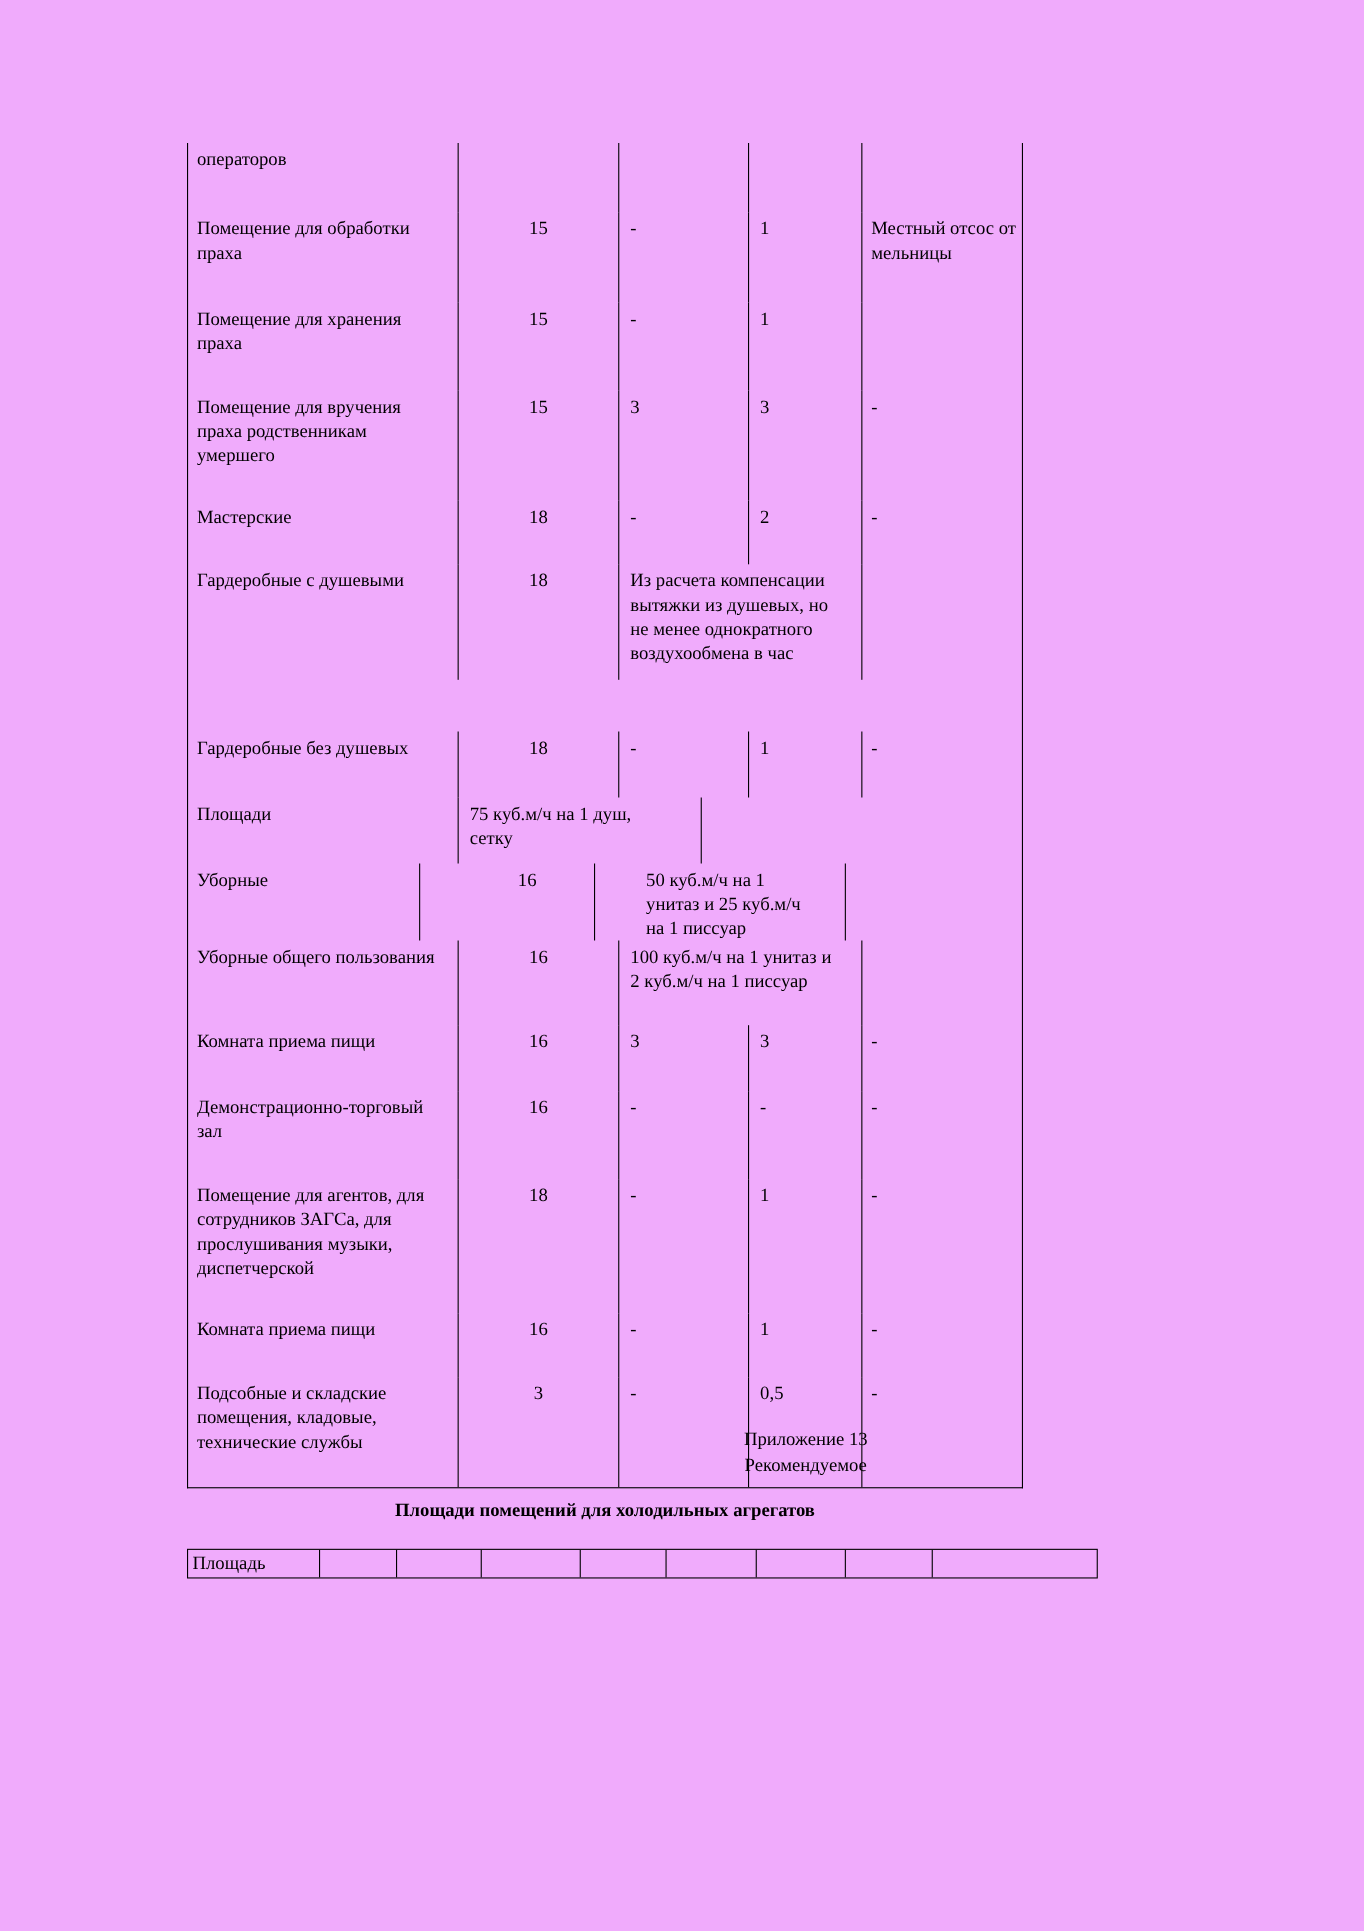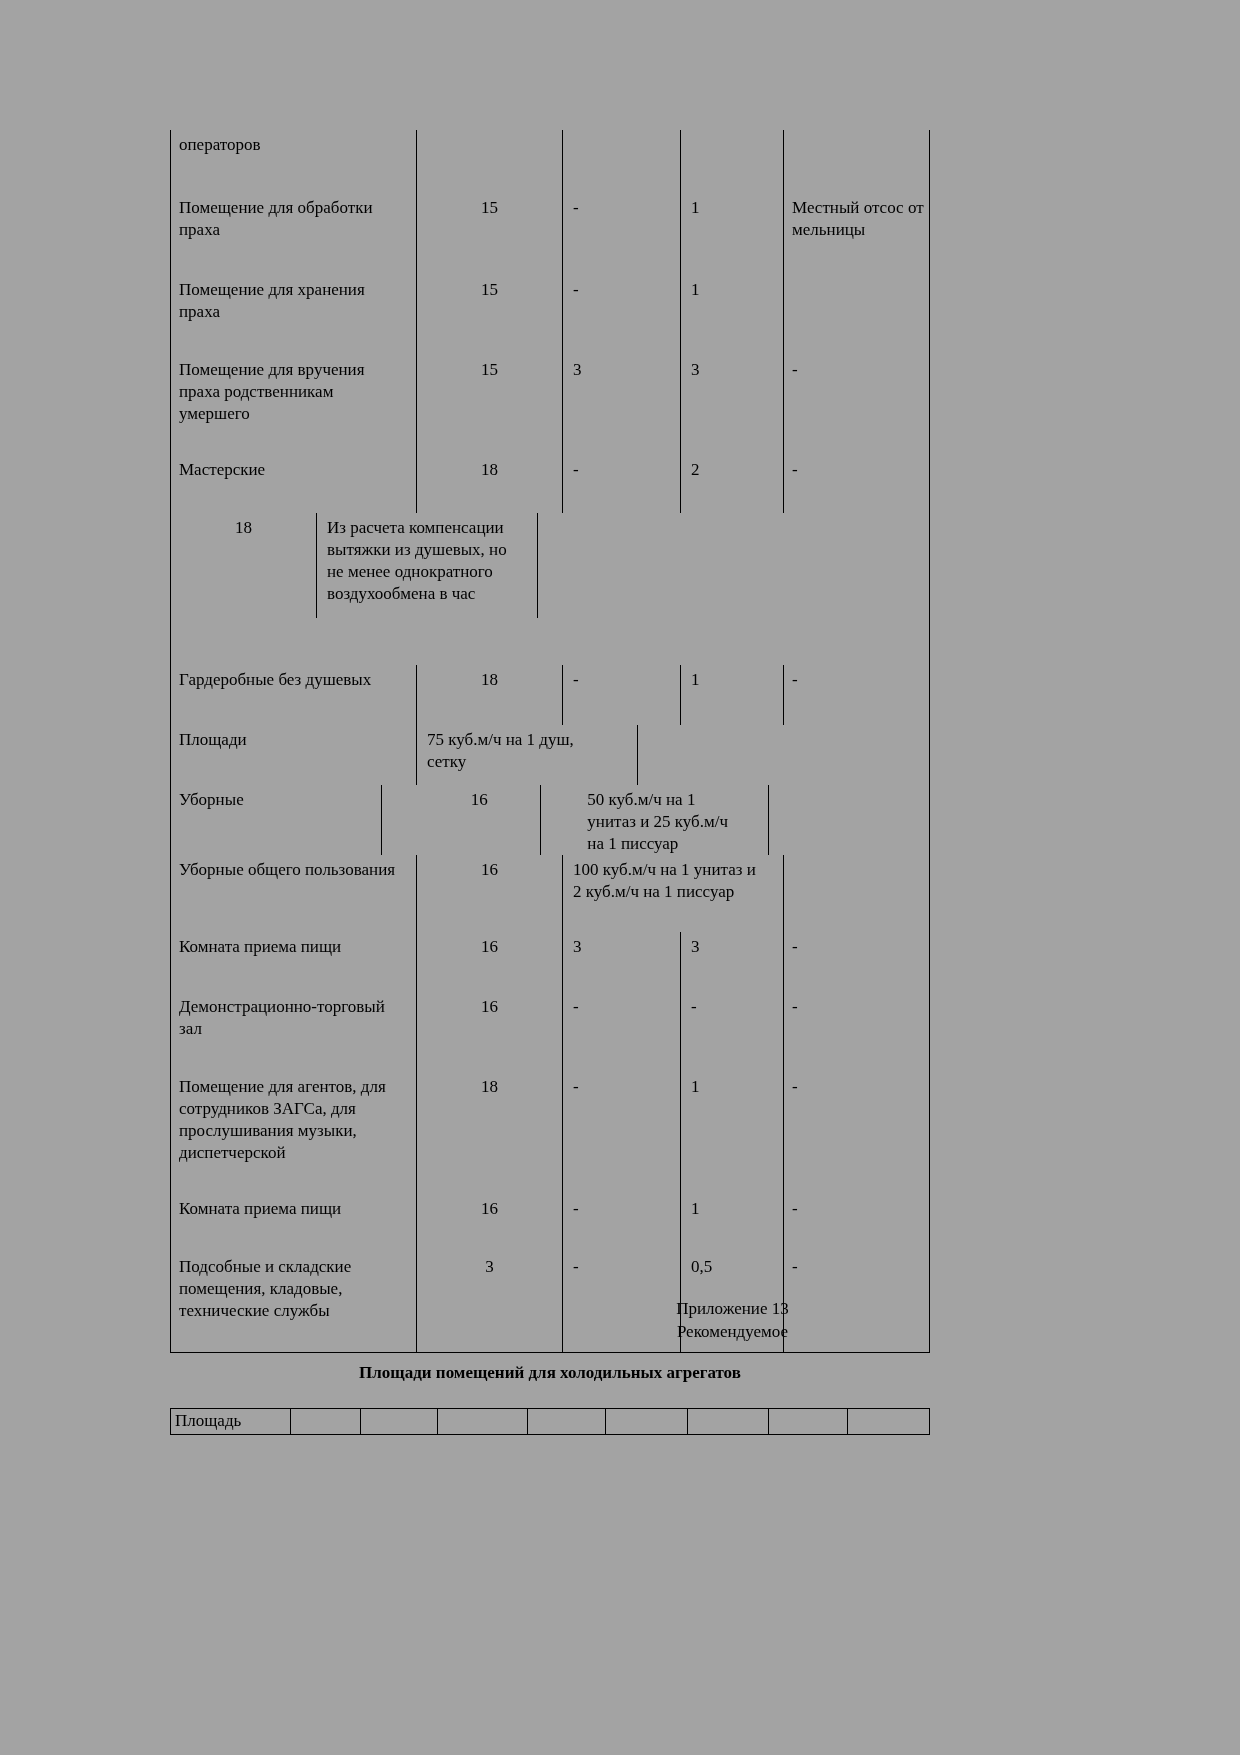--- a/index.html
+++ b/index.html
@@ -2,21 +2,21 @@
 <html><head>
 <meta charset="utf-8">
 <style>
   * { margin:0; padding:0; box-sizing:border-box; }
   html, body { background:#ffffff; }
   body {
     width:1240px; height:1755px; position:relative;
     font-family:"Liberation Serif","DejaVu Serif",serif;
     color:#000000;
   }
-  .page { position:absolute; inset:0; background:#a3a3a3; overflow:hidden;font-family:Liberation Serif, serif; }
+  .page { position:absolute; inset:0; background:#f0abfc; overflow:hidden;font-family:Liberation Serif, serif; }
 
   
   .vent-table {
     position:absolute; left:170px; top:130px; width:760px;
     border-left:1px solid #000; border-right:1px solid #000; border-bottom:1px solid #000;
   }
   .tr { display:flex; align-items:stretch; }
   .td { font-size:17px; line-height:22px; padding-top:4px; }
   .c1 { width:246px; border-right:1px solid #000; padding-left:8px; padding-right:16px; }
   .c2 { width:146px; border-right:1px solid #000; text-align:center; }
@@ -47,21 +47,21 @@
     text-align:center; font-size:17px; line-height:23px;
   }
 
   .section-title {
     position:absolute; left:170px; top:1363px; width:760px;
     text-align:center; font-weight:bold; font-size:17px;
   }
 
   
   .areas-table {
-    position:absolute; left:170px; top:1408px; width:760px; height:27px;
+    position:absolute; left:170px; top:1408px; width:828px; height:27px;
     border:1px solid #000; display:flex;
   }
   .td2 { border-right:1px solid #000; font-size:17px; line-height:21px; padding:1px 0 0 4px; overflow:hidden; }
   .td2:last-child { border-right:none; }
   .w0 { width:120px; }
   .w1 { width:70px; }
   .w2 { width:77px; }
   .w3 { width:90px; }
   .w4 { width:78px; }
   .w5 { width:82px; }
@@ -104,20 +104,21 @@
         <div class="td c5">-</div>
       </div>
       <div class="tr r5">
         <div class="td c1">Мастерские</div>
         <div class="td c2">18</div>
         <div class="td c3">-</div>
         <div class="td c4">2</div>
         <div class="td c5">-</div>
       </div>
       <div class="tr r6">
+        <div class="td c1">Гардеробные с душевыми</div>
         <div class="td c2">18</div>
         <div class="td cspan">Из расчета компенсации вытяжки из душевых, но не менее однократного воздухообмена в час</div>
         <div class="td c5"></div>
       </div>
       <div class="tr r7">
         <div class="td c1">Гардеробные без душевых</div>
         <div class="td c2">18</div>
         <div class="td c3">-</div>
         <div class="td c4">1</div>
         <div class="td c5">-</div>

